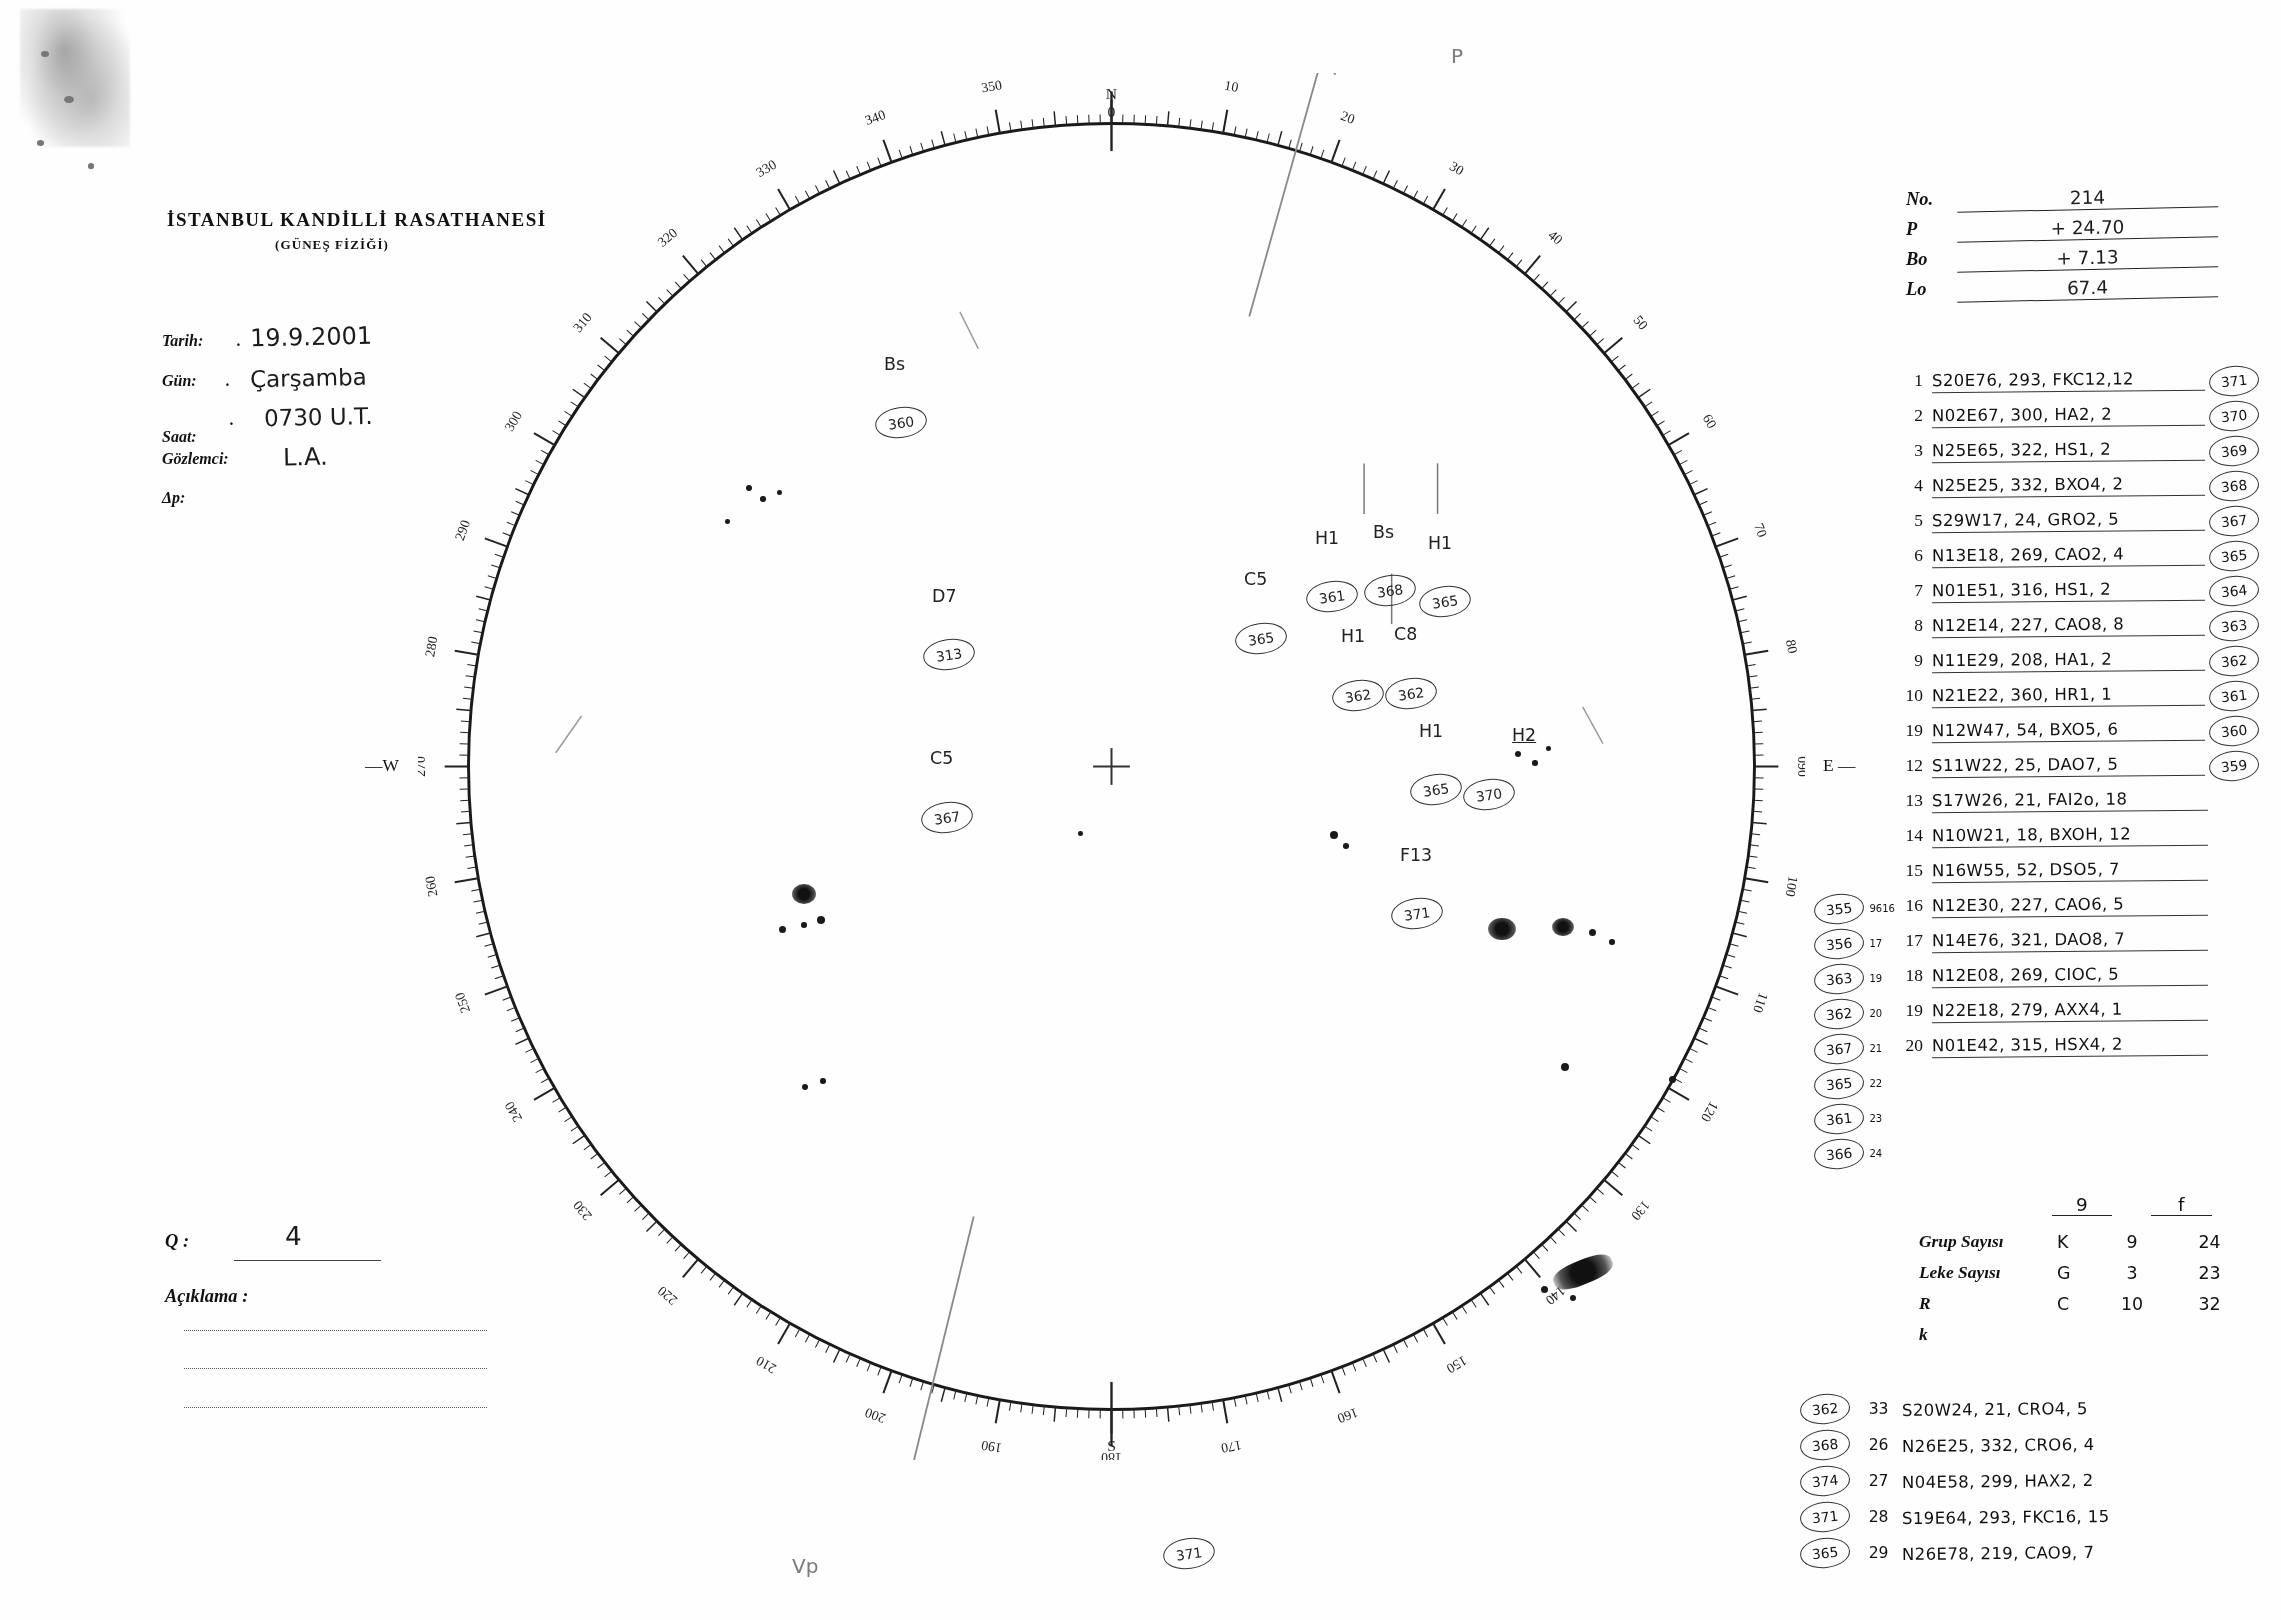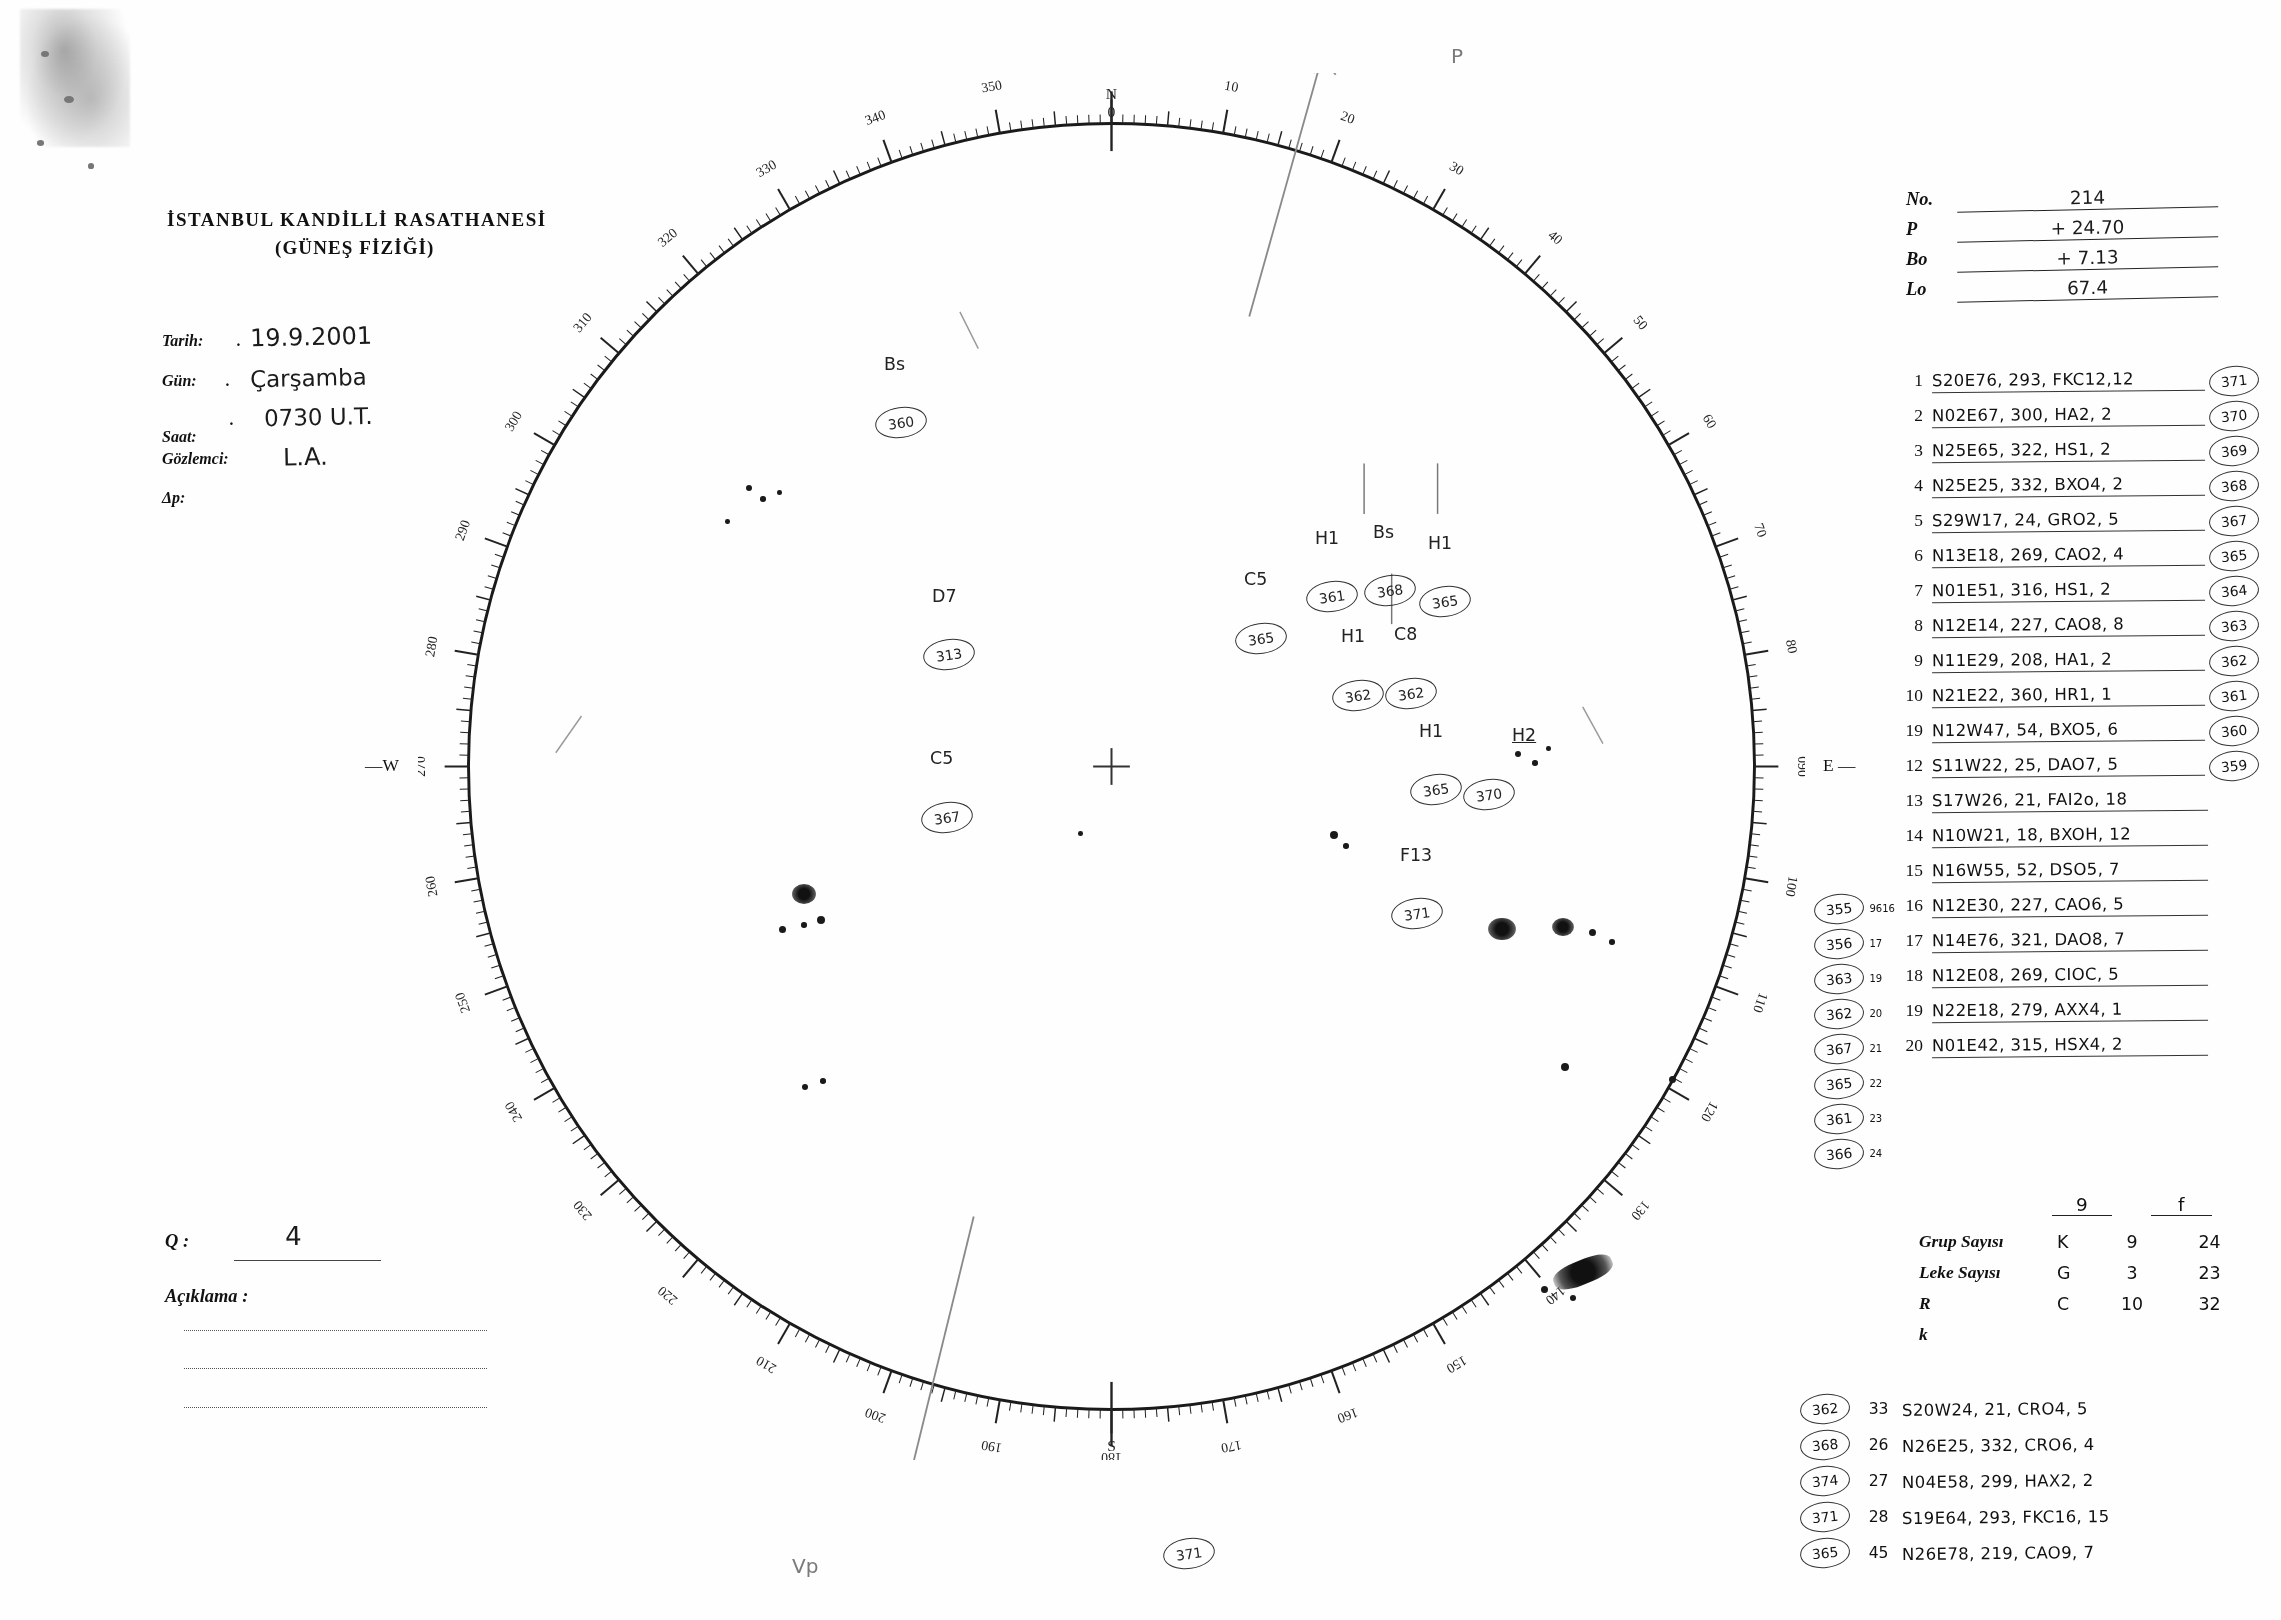--- a/index.html
+++ b/index.html
@@ -11,21 +11,21 @@
   
   .smudge{position:absolute;left:20px;top:9.2px;width:110px;height:138px;
     background:radial-gradient(ellipse at 40% 30%, rgba(80,80,80,.45) 0%, rgba(120,120,120,.22) 35%, rgba(255,255,255,0) 70%),
                radial-gradient(ellipse at 65% 65%, rgba(90,90,90,.35) 0%, rgba(255,255,255,0) 65%);
     filter:blur(1.1px);}
   .speck{position:absolute;background:#777;border-radius:50%;filter:blur(0.6px);}
 
   
   .obs-title{position:absolute;left:167px;top:209px;font-family:"Liberation Serif",serif;
     font-size:19px;letter-spacing:1.5px;font-weight:700;text-align:right;}
-  .obs-sub{position:absolute;left:275px;top:237px;font-size:19px;letter-spacing:1.1px;font-weight:700;}
+  .obs-sub{position:absolute;left:275px;top:237px;font-size:13px;letter-spacing:1.1px;font-weight:700;}
 
   .fieldrow{position:absolute;font-size:16px;font-style:italic;font-weight:700;}
   .hand{font-family:"DejaVu Sans",sans-serif;font-style:normal;font-weight:400;
         color:#1b1b1b;transform:rotate(-1.2deg);}
   .dotline{letter-spacing:1.8px;}
 
   
   #disk{position:absolute;left:418px;top:73px;width:1387px;height:1387px;}
   #disk svg{display:block;}
 
@@ -823,19 +823,19 @@
         <div class="num">27</div>
         <div class="txt">N04E58, 299, HAX2, 2</div>
       </div>
       <div class="f">
         <div class="circ">371</div>
         <div class="num">28</div>
         <div class="txt">S19E64, 293, FKC16, 15</div>
       </div>
       <div class="f">
         <div class="circ">365</div>
-        <div class="num">45</div>
+        <div class="num">29</div>
         <div class="txt">N26E78, 219, CAO9, 7</div>
       </div>
     </div>
 
 </div>
 
 
 </body></html>

